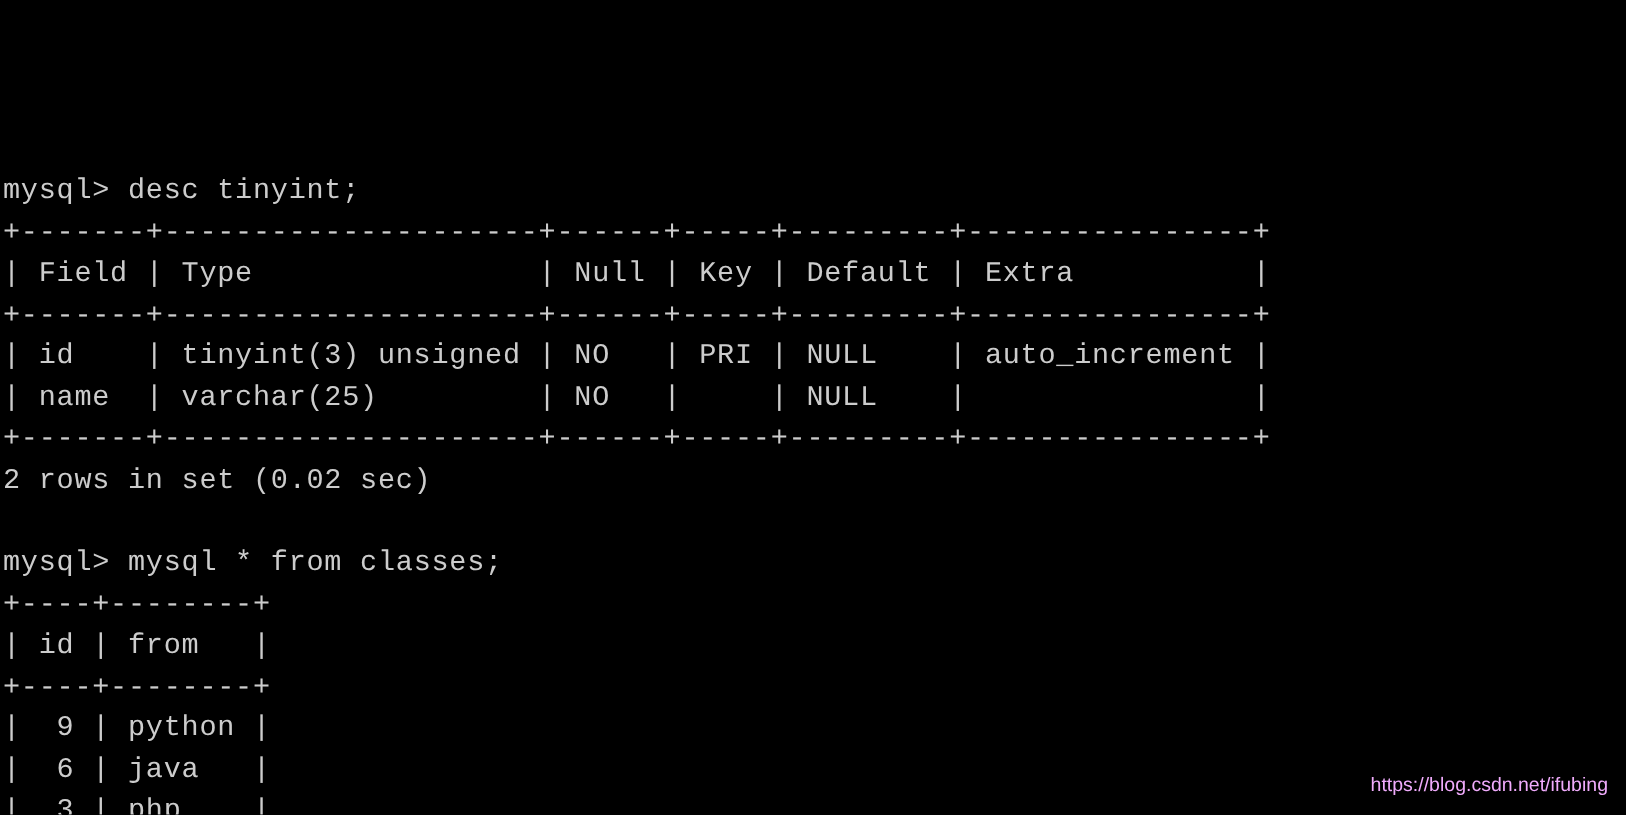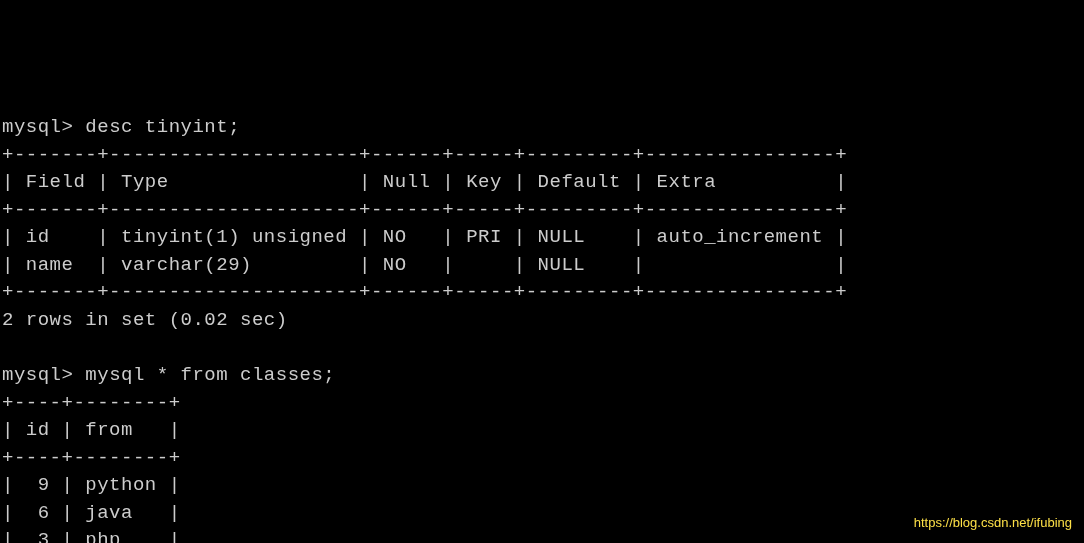--- a/index.html
+++ b/index.html
@@ -21,37 +21,37 @@
       position: relative;
       overflow: hidden;
     }
     .terminal {
       white-space: pre;
     }
     .watermark {
       position: absolute;
       bottom: 10px;
       right: 12px;
-      color: #fde047;
+      color: #f0abfc;
       font-size: 13px;
       font-family: Arial, sans-serif;
       letter-spacing: 0;
     }
   </style>
 </head>
 <body>
 
 
 
 <div class="terminal"><span>mysql&gt;</span> <span>desc tinyint;</span>
 <span>+-------+---------------------+------+-----+---------+----------------+</span>
 <span>| Field | Type                | Null | Key | Default | Extra          |</span>
 <span>+-------+---------------------+------+-----+---------+----------------+</span>
-<span>| id    | tinyint(1) unsigned | NO   | PRI | NULL    | auto_increment |</span>
-<span>| name  | varchar(29)         | NO   |     | NULL    |                |</span>
+<span>| id    | tinyint(3) unsigned | NO   | PRI | NULL    | auto_increment |</span>
+<span>| name  | varchar(25)         | NO   |     | NULL    |                |</span>
 <span>+-------+---------------------+------+-----+---------+----------------+</span>
 <span>2 rows in set (0.02 sec)</span>
 
 <span>mysql&gt;</span> <span>mysql * from classes;</span>
 <span>+----+--------+</span>
 <span>| id | from   |</span>
 <span>+----+--------+</span>
 <span>|  9 | python |</span>
 <span>|  6 | java   |</span>
 <span>|  3 | php    |</span>

